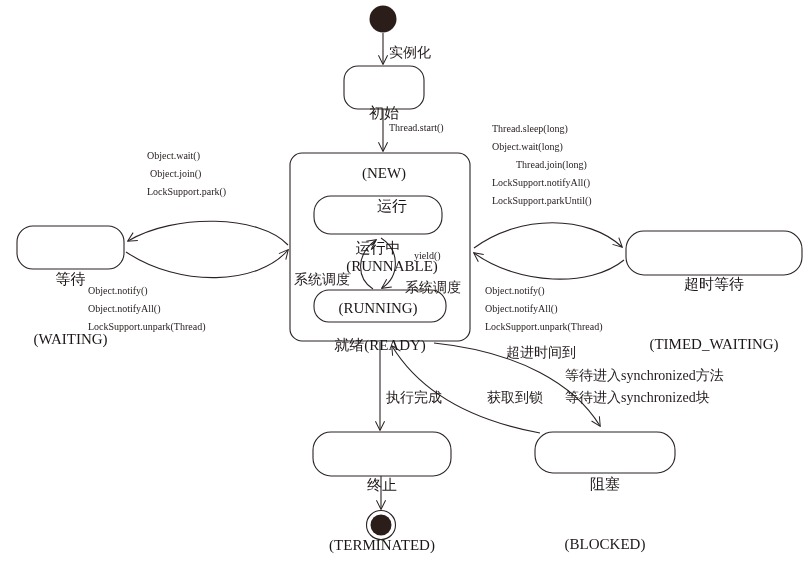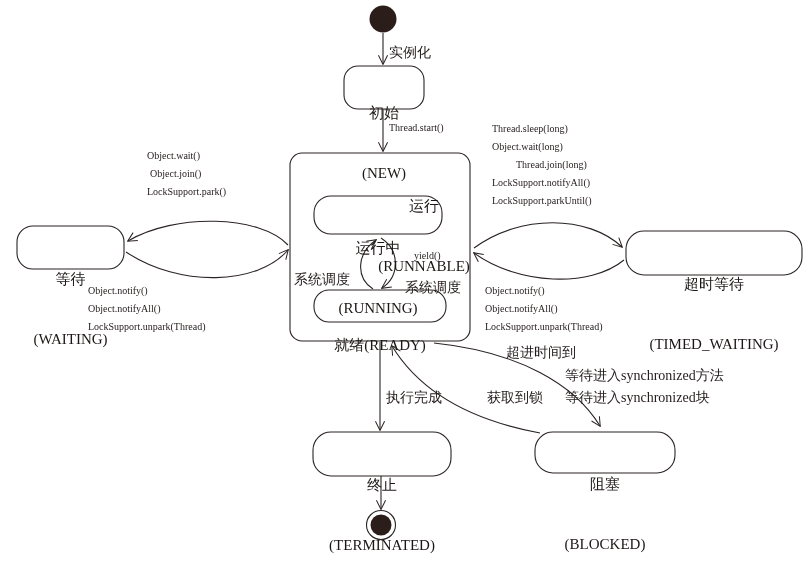--- a/index.html
+++ b/index.html
@@ -89,21 +89,21 @@
     <path d="M540,433 C470,420 420,392 392,346" marker-end="url(#ah)"></path>
 
   </g>
 </svg>
 
 <div class="state-txt" style="left:344px;top:63px;width:80px;">
   <div class="cn-line">初始</div>
   <div class="en-line">(NEW)</div>
 </div>
 
-<div class="state-txt" style="left:290px;top:156px;width:204px;padding-left:32px;">
+<div class="state-txt" style="left:290px;top:156px;width:204px;">
   <div class="cn-line">运行</div>
   <div class="en-line">(RUNNABLE)</div>
 </div>
 
 <div class="state-txt" style="left:314px;top:198px;width:128px;">
   <div class="cn-line">运行中</div>
   <div class="en-line">(RUNNING)</div>
 </div>
 
 <div class="state-txt" style="left:314px;top:295px;width:132px;">

